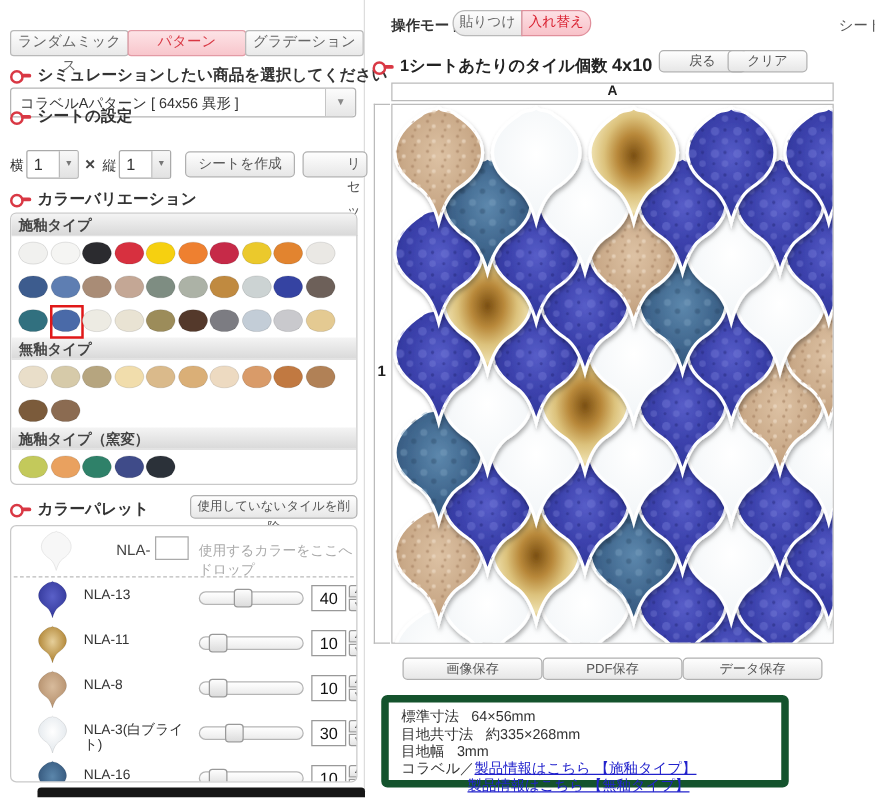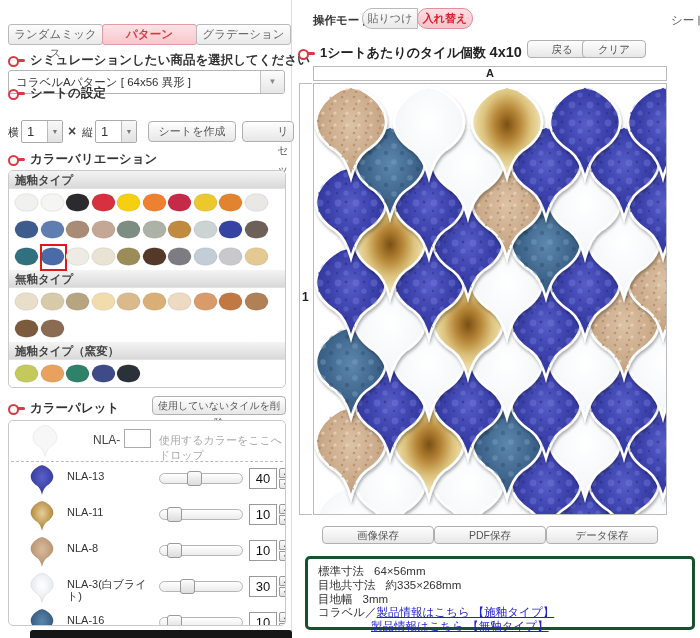--- a/index.html
+++ b/index.html
@@ -6,21 +6,21 @@
   html,body { width:700px; height:638px; }
   body { font-family:"Liberation Sans", sans-serif; background:#fff; color:#333; overflow:hidden; position:relative; }
   .app { position:absolute; inset:0; }
 
   
   .left-panel { position:absolute; left:0; top:0; width:292px; height:638px; border-right:1px solid #ddd; background:#fff; }
 
   .tabs { position:absolute; left:8px; top:24px; display:flex;border-radius:10px; }
   .tab { width:95px; height:21px; line-height:19px; text-align:center; font-size:11.5px; color:#666;
          background:linear-gradient(#fdfdfd,#e9e9e9); border:1px solid #b9b9b9; border-radius:3px; margin-right:-1px; cursor:pointer; }
-  .tab.active { background:linear-gradient(#fde3e6,#f8c6cc); border-color:#e39aa5; color:#d93844; font-weight:bold;text-align:center; }
+  .tab.active { background:linear-gradient(#fde3e6,#f8c6cc); border-color:#e39aa5; color:#d93844; font-weight:normal;text-align:center; }
 
   .keyicon { display:inline-block; width:17px; height:9px; position:relative; vertical-align:middle; margin-right:5px; }
   .keyicon::before { content:""; position:absolute; left:0; top:0; width:7px; height:7px; border:2px solid #d93844; border-radius:50%; }
   .keyicon::after { content:""; position:absolute; left:9px; top:3px; width:8px; height:3px; background:#d93844; border-radius:2px; }
 
   .sec-label { position:absolute; left:8px; font-size:12.5px; font-weight:bold; color:#333; white-space:nowrap; }
 
   .dropdown { position:absolute; left:8px; top:70px; width:277px; height:24px; background:#fff; border:1px solid #b5b5b5; border-radius:3px; display:flex; align-items:center; }
   .dropdown .dd-text { flex:1; font-size:11.5px; padding-left:7px; color:#333; }
   .dropdown .dd-btn { width:24px; height:22px; border-left:1px solid #c5c5c5; background:linear-gradient(#fcfcfc,#e6e6e6); border-radius:0 3px 3px 0; text-align:center; line-height:22px; font-size:8px; color:#888; cursor:pointer; }
@@ -65,38 +65,38 @@
   .step-btn.down { border-radius:0 0 2px 2px; margin-top:1px; }
 
   .footer-bar { position:absolute; left:30px; top:630px; width:262px; height:8px; background:#161616; border-radius:3px 3px 0 0; }
 
   
   .op-label { position:absolute; left:313px; top:13px; font-size:11.5px; color:#333; font-weight:bold; }
   .segmented { position:absolute; left:362px; top:8px; display:flex; }
   .seg-btn { width:56px; height:21px; font-size:11px; line-height:19px; text-align:center; color:#666; background:linear-gradient(#fdfdfd,#e9e9e9); border:1px solid #b9b9b9; cursor:pointer; }
   .seg-btn:first-child { border-radius:10px 0 0 10px; }
   .seg-btn:last-child { border-radius:0 10px 10px 0; margin-left:-1px; }
-  .seg-btn.active { background:linear-gradient(#fde0e4,#f8c2c9); border-color:#e08f9b; color:#d92030; font-weight:bold;border-radius:10px; }
+  .seg-btn.active { background:linear-gradient(#fde0e4,#f8c2c9); border-color:#e08f9b; color:#d92030; font-weight:normal; }
   .sheet-corner { position:absolute; left:671px; top:13px; font-size:11.5px; color:#555; white-space:nowrap; }
 
   .sheet-title { position:absolute; left:298px; top:44px; font-size:13px; font-weight:bold; color:#222; white-space:nowrap; }
   .sheet-count { font-size:14.5px; }
   .btn-back  { position:absolute; left:527px; top:40px; width:70px; height:18px; font-size:10.5px; line-height:16px; }
   .btn-clear { position:absolute; left:582px; top:40px; width:64px; height:18px; font-size:10.5px; line-height:16px; }
 
   .col-header { position:absolute; left:313px; top:66px; width:354px; height:15px; border:1px solid #bbb; background:#fff; text-align:center; font-size:11px; font-weight:bold; line-height:13px; color:#222; }
   .row-header { position:absolute; left:299px; top:83px; width:13px; height:432px; border:1px solid #bbb; border-right:none; background:#fff; }
   .row-header span { position:absolute; left:2px; top:206px; font-size:12px; font-weight:bold; color:#222; }
   .canvas { position:absolute; left:313px; top:83px; width:354px; height:432px; border:1px solid #bbb; background:#fff; overflow:hidden; }
   .canvas svg { display:block; }
 
   .save-row { position:absolute; left:313px; top:526px; width:354px; display:flex; justify-content:center; }
   .btn-save { width:112px; height:18px; font-size:10.5px; line-height:16px; }
 
-  .info-box { position:absolute; left:305px; top:556px; width:390px; height:74px; border:3px solid #14532d; border-radius:5px; background:#fff; padding:6px 10px; font-size:11.5px; line-height:13.8px; color:#333; }
+  .info-box { position:absolute; left:305px; top:556px; width:326px; height:74px; border:6px solid #14532d; border-radius:5px; background:#fff; padding:6px 10px; font-size:11.5px; line-height:13.8px; color:#333; }
   .info-line { white-space:nowrap; }
   .info-label { display:inline-block; }
   .info-value { display:inline-block; margin-left:10px; }
   a.info-link { color:#2222cc; text-decoration:underline; cursor:pointer; }
   .link-indent { padding-left:53px; }
 </style>
 </head>
 <body>
 
 <div class="app">

